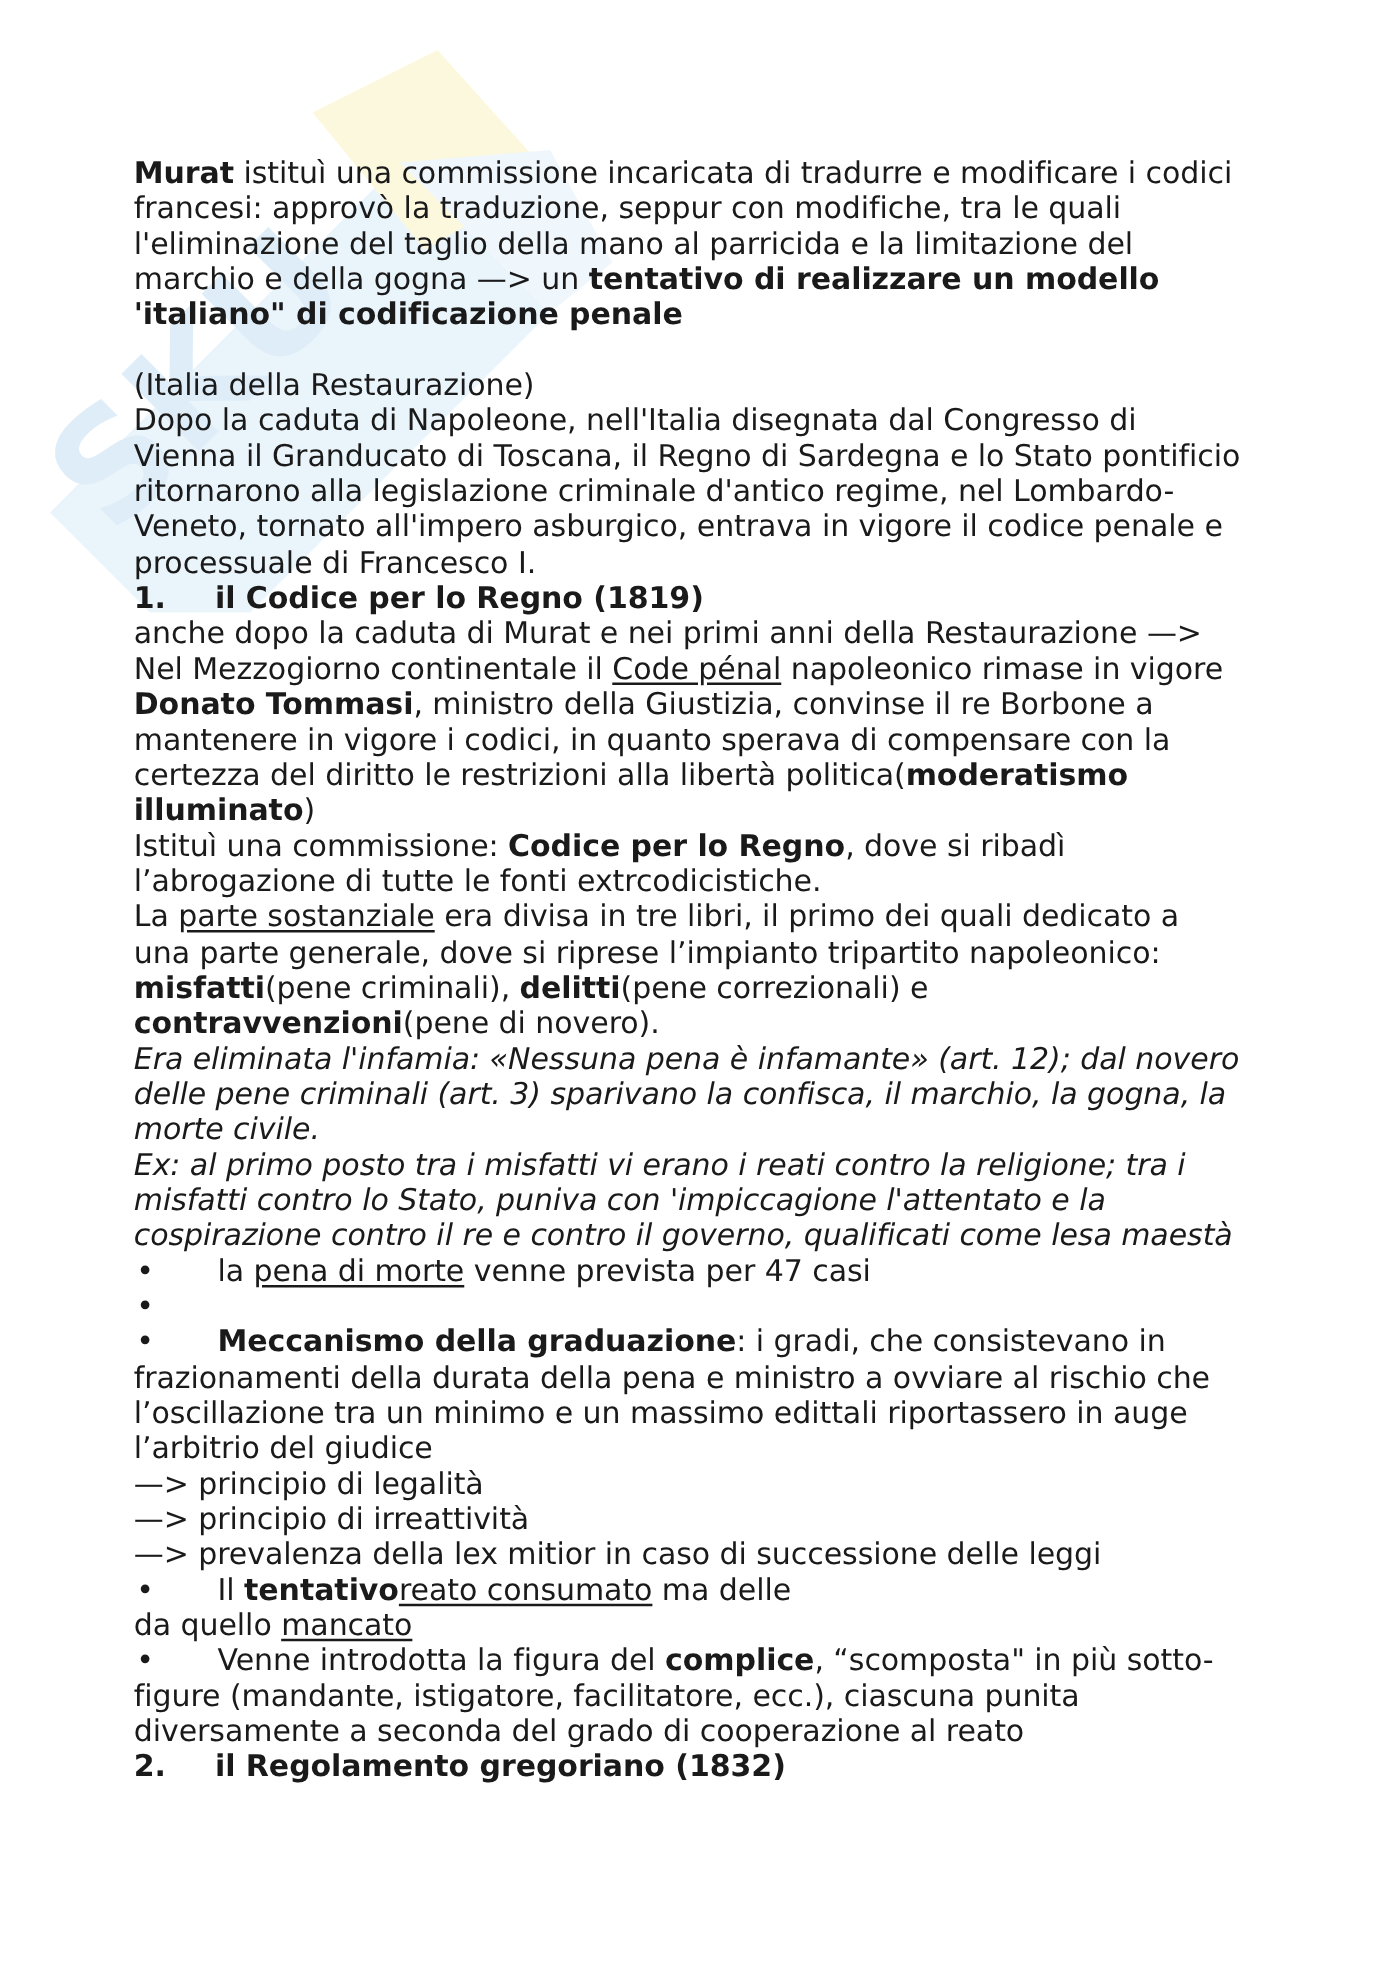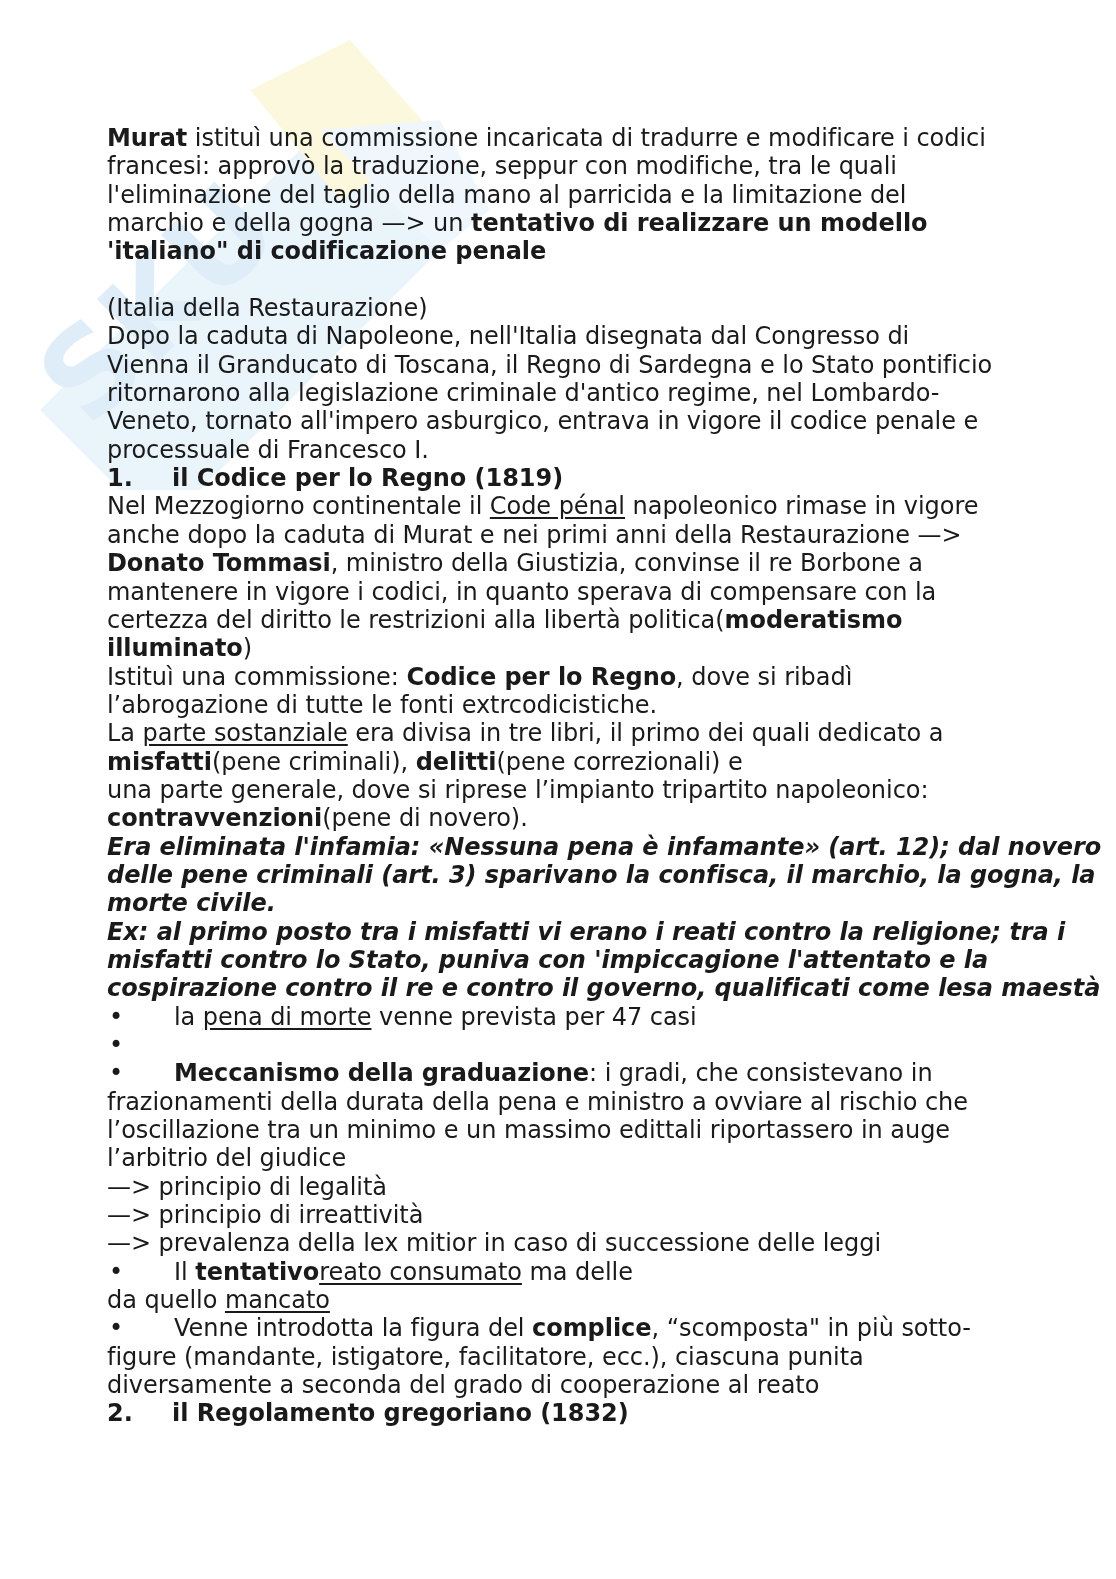--- a/index.html
+++ b/index.html
@@ -5,21 +5,21 @@
   html, body { margin: 0; padding: 0; }
   body {
     width: 1116px; height: 1579px; background: #ffffff; position: relative; overflow: hidden;
     font-family: "DejaVu Sans", sans-serif; color: #1a1a1a;
   }
   .watermark { position: absolute; left: 20px; top: 30px; width: 500px; height: 460px; pointer-events: none; opacity: 0.55; }
   .page { position: absolute; left: 107px; top: 104px; width: 900px; font-size: 24px; line-height: 28.35px; letter-spacing: -0.05px; margin-top: 20px; }
   .line { white-space: pre; height: 28.35px; }
   .blank { height: 28.35px; }
   b { font-weight: bold; }
-  i { font-style: italic; font-weight: bold; }
+  i { font-style: italic; }
   u { text-decoration: underline; text-underline-offset: 3px; }
   .li { display: flex; white-space: pre; height: 28.35px; }
   .num { width: 65px; font-weight: bold; }
   .bul { width: 65px; padding-left: 2px; }
 </style>
 </head>
 <body>
 
 <svg class="watermark" viewBox="0 0 500 460">
   <polygon points="20,380 300,100 420,220 140,500" fill="#d9ecf8"></polygon>
@@ -38,33 +38,33 @@
 
   <div class="line">(Italia della Restaurazione)</div>
   <div class="line">Dopo la caduta di Napoleone, nell'Italia disegnata dal Congresso di</div>
   <div class="line">Vienna il Granducato di Toscana, il Regno di Sardegna e lo Stato pontificio</div>
   <div class="line">ritornarono alla legislazione criminale d'antico regime, nel Lombardo-</div>
   <div class="line">Veneto, tornato all'impero asburgico, entrava in vigore il codice penale e</div>
   <div class="line">processuale di Francesco I.</div>
 
   <div class="li"><span class="num">1.</span><b>il Codice per lo Regno (1819)</b></div>
 
+  <div class="line">anche dopo la caduta di Murat e nei primi anni della Restaurazione —&gt;</div>
   <div class="line"><span>Nel Mezzogiorno continentale il </span><u>Code pénal</u><span> napoleonico rimase in vigore</span></div>
-  <div class="line">anche dopo la caduta di Murat e nei primi anni della Restaurazione —&gt;</div>
   <div class="line"><b>Donato Tommasi</b><span>, ministro della Giustizia, convinse il re Borbone a</span></div>
   <div class="line">mantenere in vigore i codici, in quanto sperava di compensare con la</div>
   <div class="line"><span>certezza del diritto le restrizioni alla libertà politica(</span><b>moderatismo</b></div>
   <div class="line"><b>illuminato</b><span>)</span></div>
 
   <div class="line"><span>Istituì una commissione: </span><b>Codice per lo Regno</b><span>, dove si ribadì</span></div>
   <div class="line">l’abrogazione di tutte le fonti extrcodicistiche.</div>
 
   <div class="line"><span>La </span><u>parte sostanziale</u><span> era divisa in tre libri, il primo dei quali dedicato a</span></div>
+  <div class="line">una parte generale, dove si riprese l’impianto tripartito napoleonico:</div>
   <div class="line"><b>misfatti</b><span>(pene criminali), </span><b>delitti</b><span>(pene correzionali) e</span></div>
-  <div class="line">una parte generale, dove si riprese l’impianto tripartito napoleonico:</div>
   <div class="line"><b>contravvenzioni</b><span>(pene di novero).</span></div>
 
   <div class="line"><i>Era eliminata l'infamia: «Nessuna pena è infamante» (art. 12); dal novero</i></div>
   <div class="line"><i>delle pene criminali (art. 3) sparivano la confisca, il marchio, la gogna, la</i></div>
   <div class="line"><i>morte civile.</i></div>
   <div class="line"><i>Ex: al primo posto tra i misfatti vi erano i reati contro la religione; tra i</i></div>
   <div class="line"><i>misfatti contro lo Stato, puniva con 'impiccagione l'attentato e la</i></div>
   <div class="line"><i>cospirazione contro il re e contro il governo, qualificati come lesa maestà</i></div>
 
   <div class="li"><span class="bul">•</span><span>la </span><u>pena di morte</u><span> venne prevista per 47 casi</span></div>

